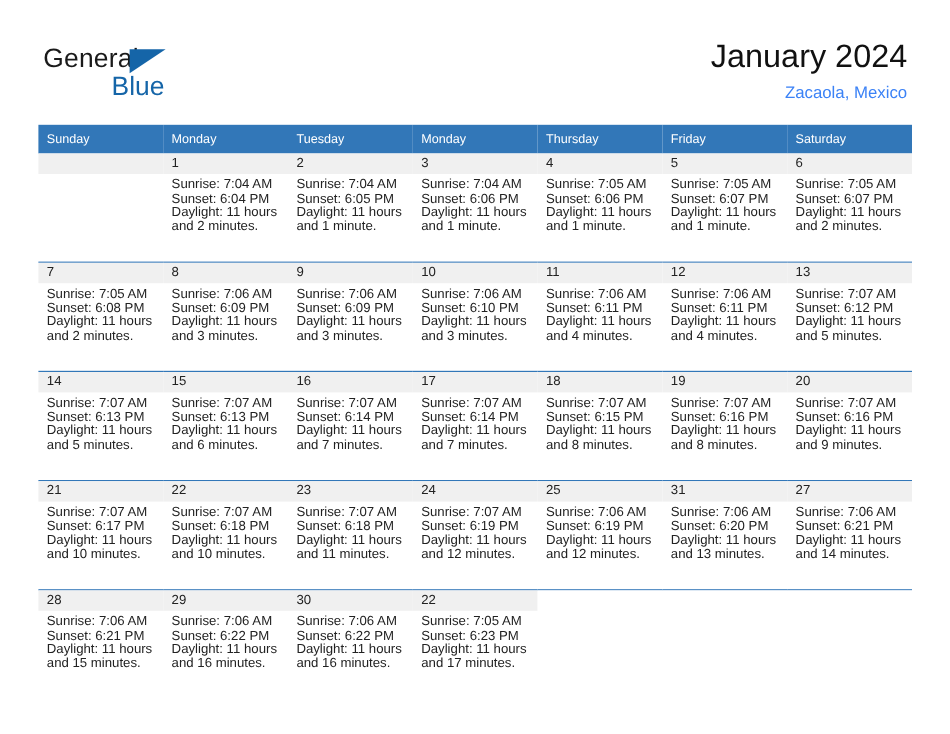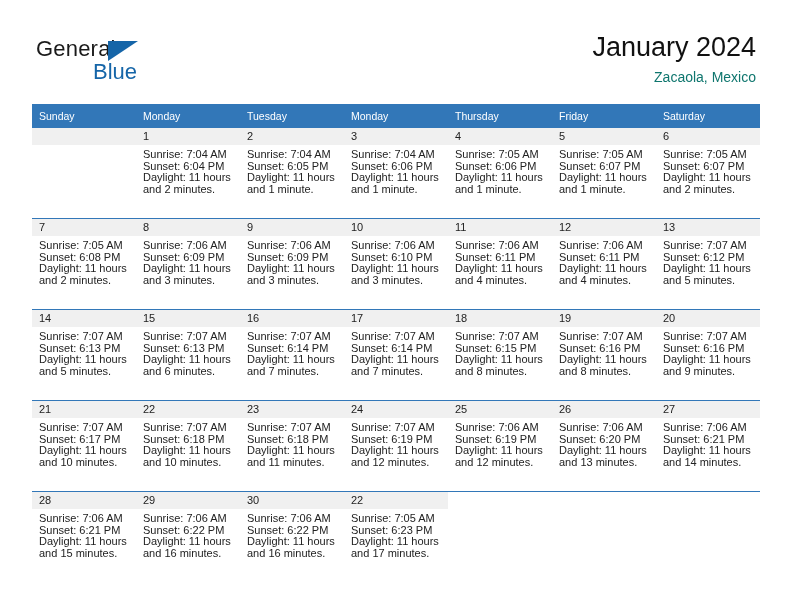--- a/index.html
+++ b/index.html
@@ -73,21 +73,21 @@
   }
   .cal-title {
     font-size: 27px;
     color: #111111;
     line-height: 34px;
     white-space: nowrap;
   }
   .cal-subtitle {
     margin-top: 4px;
     font-size: 14px;
-    color: #0f766e;
+    color: #3b82f6;
     line-height: 18px;
     white-space: nowrap;
   }
 
   
   .calendar {
     position: absolute;
     left: 32px;
     top: 104px;
     width: 728px;
@@ -460,21 +460,21 @@
               <div class="info">
                 <div>Sunrise: 7:06 AM</div>
                 <div>Sunset: 6:19 PM</div>
                 <div>Daylight: 11 hours</div>
                 <div>and 12 minutes.</div>
               </div>
             </div>
           </td>
           <td>
             <div class="cell">
-              <div class="daynum-bar">26</div>
+              <div class="daynum-bar">31</div>
               <div class="info">
                 <div>Sunrise: 7:06 AM</div>
                 <div>Sunset: 6:20 PM</div>
                 <div>Daylight: 11 hours</div>
                 <div>and 13 minutes.</div>
               </div>
             </div>
           </td>
           <td>
             <div class="cell">

